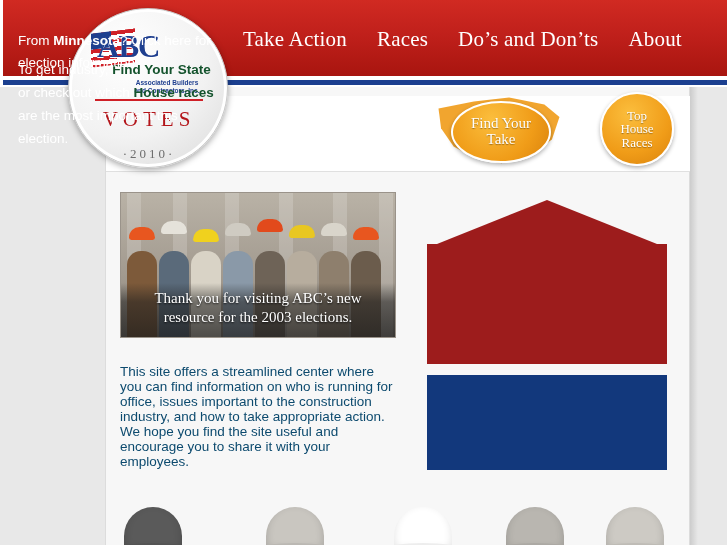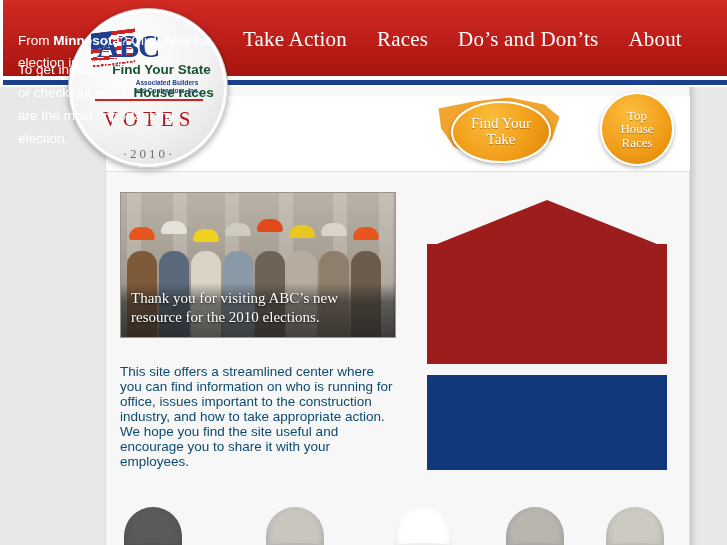--- a/index.html
+++ b/index.html
@@ -229,21 +229,21 @@
   }
   .photo-caption {
     position: absolute;
     left: 0; right: 0; bottom: 0;
     padding: 6px 10px 10px 10px;
     background: linear-gradient(to bottom, rgba(40,40,40,0) 0%, rgba(30,30,30,0.55) 35%, rgba(25,25,25,0.72) 100%);
     color: #ffffff;
     font-family: "Liberation Serif", serif;
     font-size: 15px;
     line-height: 19px;
-    text-align: left;
+    text-align: center;
     text-shadow: 0 1px 2px rgba(0,0,0,0.8);
   }
 
   
   .intro {
     position: absolute;
     left: 120px; top: 350px;
     width: 274px;
     font-size: 13.5px;
     line-height: 15px;
@@ -387,21 +387,21 @@
     <div class="hat" style="left:136px;top:26px; background:#e24a1c;"></div>
     <div class="worker" style="left:166px;background:#b7ad9e;"></div>
     <div class="hat" style="left:168px;top:32px; background:#e8c722;"></div>
     <div class="worker" style="left:198px;background:#8e7f6d;"></div>
     <div class="hat" style="left:200px;top:30px; background:#d9d5cb;"></div>
     <div class="worker" style="left:230px;background:#6b5c4c;"></div>
     <div class="hat" style="left:232px;top:34px; background:#e8561f;"></div>
 
     <div class="photo-caption">
       <span>Thank you for visiting ABC’s new</span><br>
-      <span>resource for the 2010 elections.</span>
+      <span>resource for the 2003 elections.</span>
     </div>
   </div>
 
   <p class="intro">This site offers a streamlined center where you can find information on who is running for office, issues important to the construction industry, and how to take appropriate action. We hope you find the site useful and encourage you to share it with your employees.</p>
 
   <div class="arrow-panel">
     <div class="arrow-head"></div>
     <div class="arrow-body"></div>
   </div>
   <div class="arrow-text">

